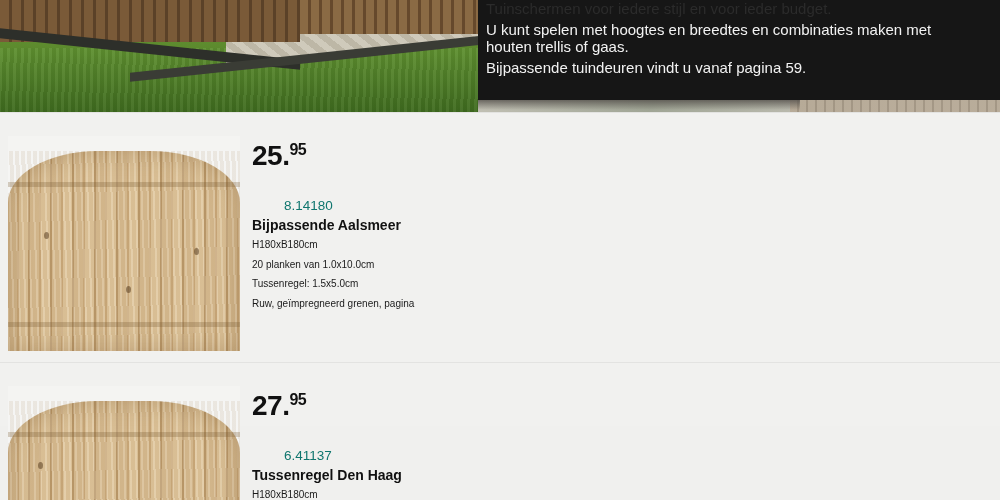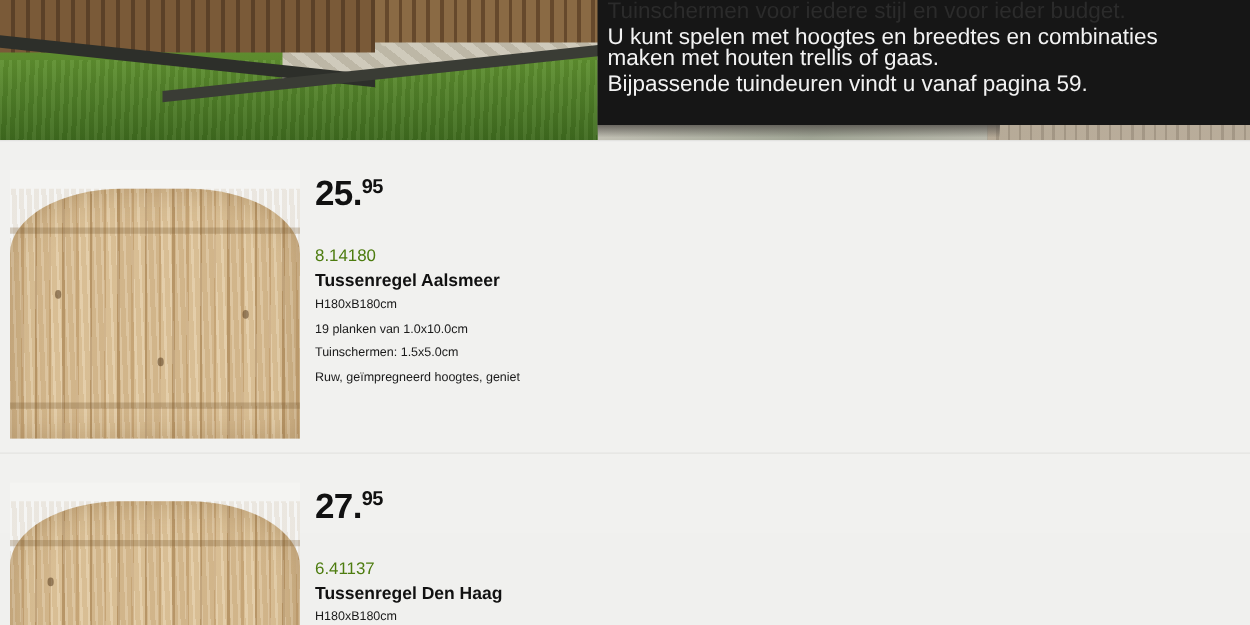--- a/index.html
+++ b/index.html
@@ -36,21 +36,21 @@
   .hero-edge{position:absolute;left:0;top:44px;width:300px;height:10px;background:#2d2f2a;transform:skewY(6deg);}
   .hero-edge2{position:absolute;left:130px;top:54px;width:356px;height:9px;background:#3a3c35;transform:skewY(-6deg);}
   .hero-right-blur{position:absolute;left:478px;top:0;width:522px;height:112px;
     background:linear-gradient(120deg,#cdc9bd,#9aa08e 40%,#c9c5ba 80%);opacity:.9;}
   .hero-wall{position:absolute;left:790px;top:0;width:210px;height:112px;
     background:repeating-linear-gradient(90deg,#b6a894 0 7px,#9d8f7c 7px 9px);opacity:.85;}
 
   
   .black-panel{position:absolute;left:478px;top:-18px;width:522px;height:118px;background:#161616;color:#fff;}
   .black-panel .inner{padding:18px 22px 0 8px;}
-  .black-panel p{margin:0 0 4px 0;font-size:18px;line-height:17px;color:#f2f2f2;}
+  .black-panel p{margin:0 0 4px 0;font-size:15px;line-height:17px;color:#f2f2f2;}
   .black-panel p.first{color:#2b2b2b;}
   .panel-shadow{position:absolute;left:478px;top:100px;width:322px;height:10px;
     background:linear-gradient(#55514c,rgba(120,120,115,0));opacity:.8;}
 
   
   .sheet{position:absolute;left:0;top:112px;width:1000px;height:314px;background:#f1f1ef;}
   .row{position:absolute;left:0;width:1000px;height:250px;}
   .row1{top:0;}
   .row2{top:250px;}
   .cell{position:absolute;top:0;width:500px;height:250px;}
@@ -74,21 +74,21 @@
   .arched .planks{border-radius:90px 90px 0 0 / 52px 52px 0 0;}
   .rail{position:absolute;left:0;width:232px;height:5px;background:rgba(120,88,50,.28);}
   .rail.top{top:46px;}
   .rail.bot{bottom:24px;}
   .knot{position:absolute;width:5px;height:7px;border-radius:50%;background:rgba(90,62,32,.55);}
 
   .info{position:absolute;top:24px;width:250px;}
   .info.l{left:252px;}
   .price{font-size:28px;font-weight:bold;color:#111;letter-spacing:-0.5px;line-height:28px;}
   .price .cents{font-size:16px;vertical-align:super;font-weight:bold;}
-  .artnr{margin-top:26px;font-size:13.5px;color:#4d7c0f;line-height:19px;}
+  .artnr{margin-top:26px;font-size:13.5px;color:#0f766e;line-height:19px;margin-left:32px;}
   .name{font-size:14px;font-weight:bold;color:#111;line-height:20px;}
   .spec{font-size:10px;color:#1a1a1a;line-height:19.5px;}
   .divider{position:absolute;left:0;top:0;width:1000px;height:1px;background:#e3e3e1;}
 </style>
 </head>
 <body>
 
 <div class="page">
 
   <div class="hero">
@@ -125,25 +125,25 @@
             <div class="knot" style="left:36px;top:96px;"></div>
             <div class="knot" style="left:118px;top:150px;"></div>
             <div class="knot" style="left:186px;top:112px;"></div>
           </div>
         </div>
         <div class="info l">
           <div class="price">
             <span>25.</span><span class="cents">95</span>
           </div>
           <div class="artnr">8.14180</div>
-          <div class="name">Tussenregel Aalsmeer</div>
+          <div class="name">Bijpassende Aalsmeer</div>
           <div class="spec">H180xB180cm</div>
-          <div class="spec">19 planken van 1.0x10.0cm</div>
-          <div class="spec">Tuinschermen: 1.5x5.0cm</div>
-          <div class="spec">Ruw, geïmpregneerd hoogtes, geniet</div>
+          <div class="spec">20 planken van 1.0x10.0cm</div>
+          <div class="spec">Tussenregel: 1.5x5.0cm</div>
+          <div class="spec">Ruw, geïmpregneerd grenen, pagina</div>
         </div>
       </div>
 
       <div class="cell right">
         
         
       </div>
     </div>
 
     <div class="row row2">

